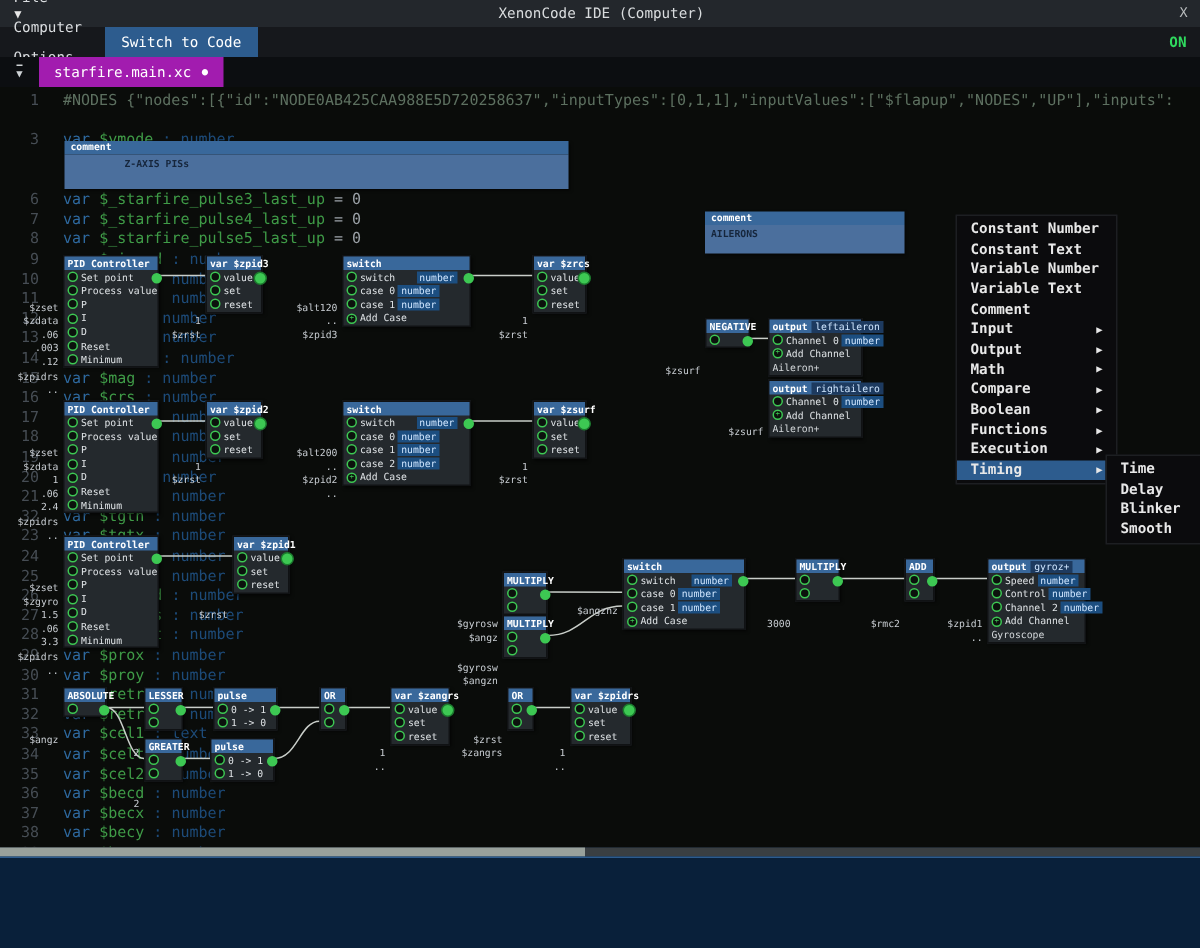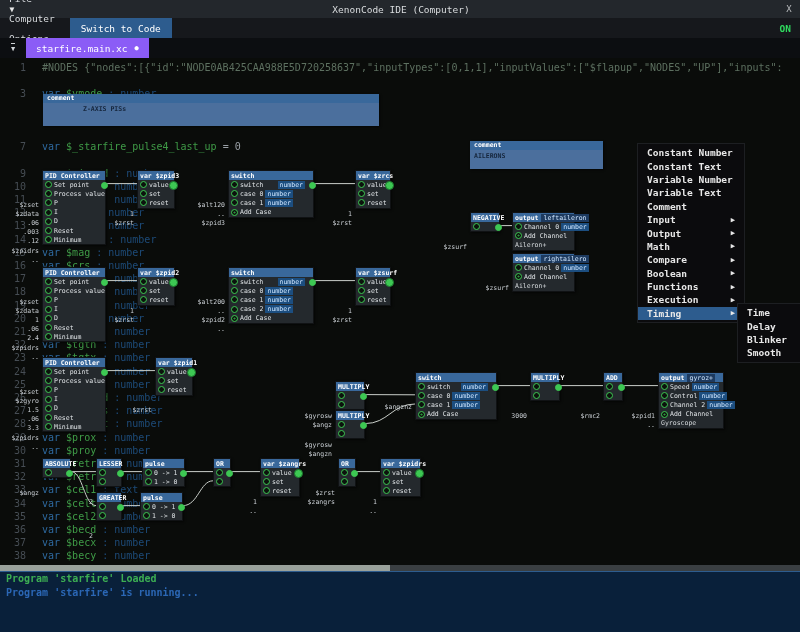--- a/index.html
+++ b/index.html
@@ -14,21 +14,21 @@
   .menubar{position:absolute;left:0;top:18px;width:800px;height:20px;background:#16181c;
            display:flex;align-items:center;font-size:9.5px;color:#dadde0;}
   .menu-item{padding:0 9px;height:20px;display:flex;align-items:center;}
   .switch-btn{margin-left:6px;background:#2d5c8e;color:#fff;height:20px;display:flex;
               align-items:center;padding:0 11px;border:0;font:inherit;}
   .on-badge{margin-left:auto;margin-right:9px;color:#2fd95e;font-weight:bold;font-size:9.5px;}
   .tabbar{position:absolute;left:0;top:38px;width:800px;height:20px;background:#0c0e11;
           display:flex;align-items:center;}
   .tab-drop-icon{width:26px;text-align:center;color:#cfd3d6;font-size:7px;border-bottom:0;}
   .tab-drop-icon b{display:inline-block;border-top:1.5px solid #cfd3d6;padding-top:0.5px;font-weight:normal;}
-  .tab{background:#8b5cf6;color:#fff;font-size:9.5px;height:20px;display:flex;align-items:center;
+  .tab{background:#a21caf;color:#fff;font-size:9.5px;height:20px;display:flex;align-items:center;
        gap:7px;padding:0 10px;}
   .tab .dot{font-size:7px;}
   
   .editor{position:absolute;left:0;top:58px;width:800px;height:507px;background:#0a0c0a;overflow:hidden;z-index:1;}
   .codeline{position:absolute;left:0;white-space:pre;font-size:10px;line-height:13.2px;height:13.2px;}
   .lnum{display:inline-block;width:26px;text-align:right;color:#464d54;margin-right:16px;}
   .cd-r{color:#5d7060;}
   .cd-k{color:#2e699f;}
   .cd-v{color:#3f9b47;}
   .cd-t{color:#1d4b79;}
@@ -96,21 +96,23 @@
   <span class="tab-drop-icon"><b>▼</b></span>
   <div class="tab">
     <span>starfire.main.xc</span>
     <span class="dot">●</span>
   </div>
 </div>
 
 <div class="editor" id="editor">
     <div class="codeline" style="top: 3px;"><span class="lnum">1</span><span class="cd-r">#NODES {"nodes":[{"id":"NODE0AB425CAA988E5D720258637","inputTypes":[0,1,1],"inputValues":["$flapup","NODES","UP"],"inputs":</span></div>
     <div class="codeline" style="top: 29.4px;"><span class="lnum">3</span><span class="cd-k">var </span><span class="cd-v">$ymode</span><span class="cd-t"> : number</span></div>
+    <div class="codeline" style="top: 69px;"><span class="lnum">6</span><span class="cd-k">var </span><span class="cd-v">$_starfire_pulse3_last_up</span><span class="cd-o"> = 0</span></div>
     <div class="codeline" style="top: 82.2px;"><span class="lnum">7</span><span class="cd-k">var </span><span class="cd-v">$_starfire_pulse4_last_up</span><span class="cd-o"> = 0</span></div>
+    <div class="codeline" style="top: 95.4px;"><span class="lnum">8</span><span class="cd-k">var </span><span class="cd-v">$_starfire_pulse5_last_up</span><span class="cd-o"> = 0</span></div>
     <div class="codeline" style="top: 108.6px;"><span class="lnum">9</span><span class="cd-k">var </span><span class="cd-v">$airspd</span><span class="cd-t"> : number</span></div>
     <div class="codeline" style="top: 121.8px;"><span class="lnum">10</span><span class="cd-k">var </span><span class="cd-v">$gspd</span><span class="cd-t"> : number</span></div>
     <div class="codeline" style="top: 135px;"><span class="lnum">11</span><span class="cd-k">var </span><span class="cd-v">$vspd</span><span class="cd-t"> : number</span></div>
     <div class="codeline" style="top: 148.2px;"><span class="lnum">12</span><span class="cd-k">var </span><span class="cd-v">$alt</span><span class="cd-t"> : number</span></div>
     <div class="codeline" style="top: 161.4px;"><span class="lnum">13</span><span class="cd-k">var </span><span class="cd-v">$hdg</span><span class="cd-t"> : number</span></div>
     <div class="codeline" style="top: 174.6px;"><span class="lnum">14</span><span class="cd-k">var </span><span class="cd-v">$pitch</span><span class="cd-t"> : number</span></div>
     <div class="codeline" style="top: 187.8px;"><span class="lnum">15</span><span class="cd-k">var </span><span class="cd-v">$mag</span><span class="cd-t"> : number</span></div>
     <div class="codeline" style="top: 201px;"><span class="lnum">16</span><span class="cd-k">var </span><span class="cd-v">$crs</span><span class="cd-t"> : number</span></div>
     <div class="codeline" style="top: 214.2px;"><span class="lnum">17</span><span class="cd-k">var </span><span class="cd-v">$hdgt</span><span class="cd-t"> : number</span></div>
     <div class="codeline" style="top: 227.4px;"><span class="lnum">18</span><span class="cd-k">var </span><span class="cd-v">$wspd</span><span class="cd-t"> : number</span></div>
@@ -213,24 +215,20 @@
     <div class="ctx-item">Delay</div>
     <div class="ctx-item">Blinker</div>
     <div class="ctx-item">Smooth</div>
   </div>
 
 <div class="console">
   <div class="scrollrow">
       <div class="scrollthumb"></div>
     </div>
   <div class="con-top"></div>
-  <div id="console-lines">
-      <div class="con-line con-green">Program 'starfire' Loaded</div>
-      <div class="con-line con-blue">Program 'starfire' is running...</div>
-    </div>
 </div>
 
 <div class="comment-node" style="left: 43px; top: 94px; width: 336px;">
     <div class="comment-h">comment</div>
     <div class="comment-b" style="height: 23px; padding-left: 40px;">Z-AXIS PISs</div>
   </div>
 <div class="comment-node" style="left: 470px; top: 141px; width: 133px;">
     <div class="comment-h">comment</div>
     <div class="comment-b" style="height: 19px;">AILERONS</div>
   </div>

